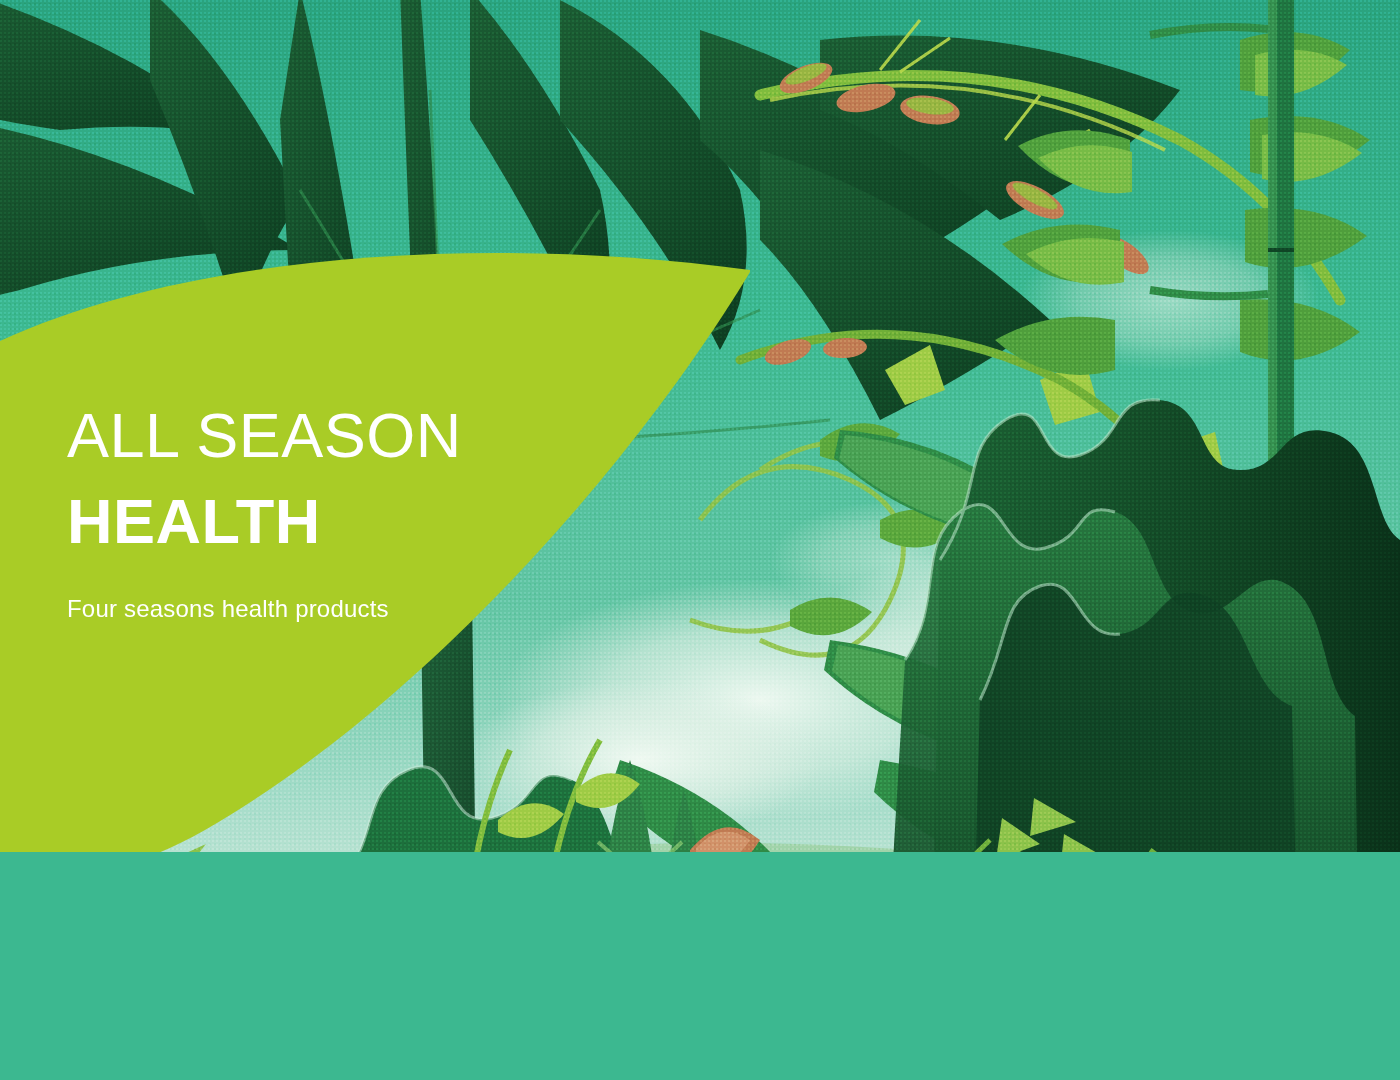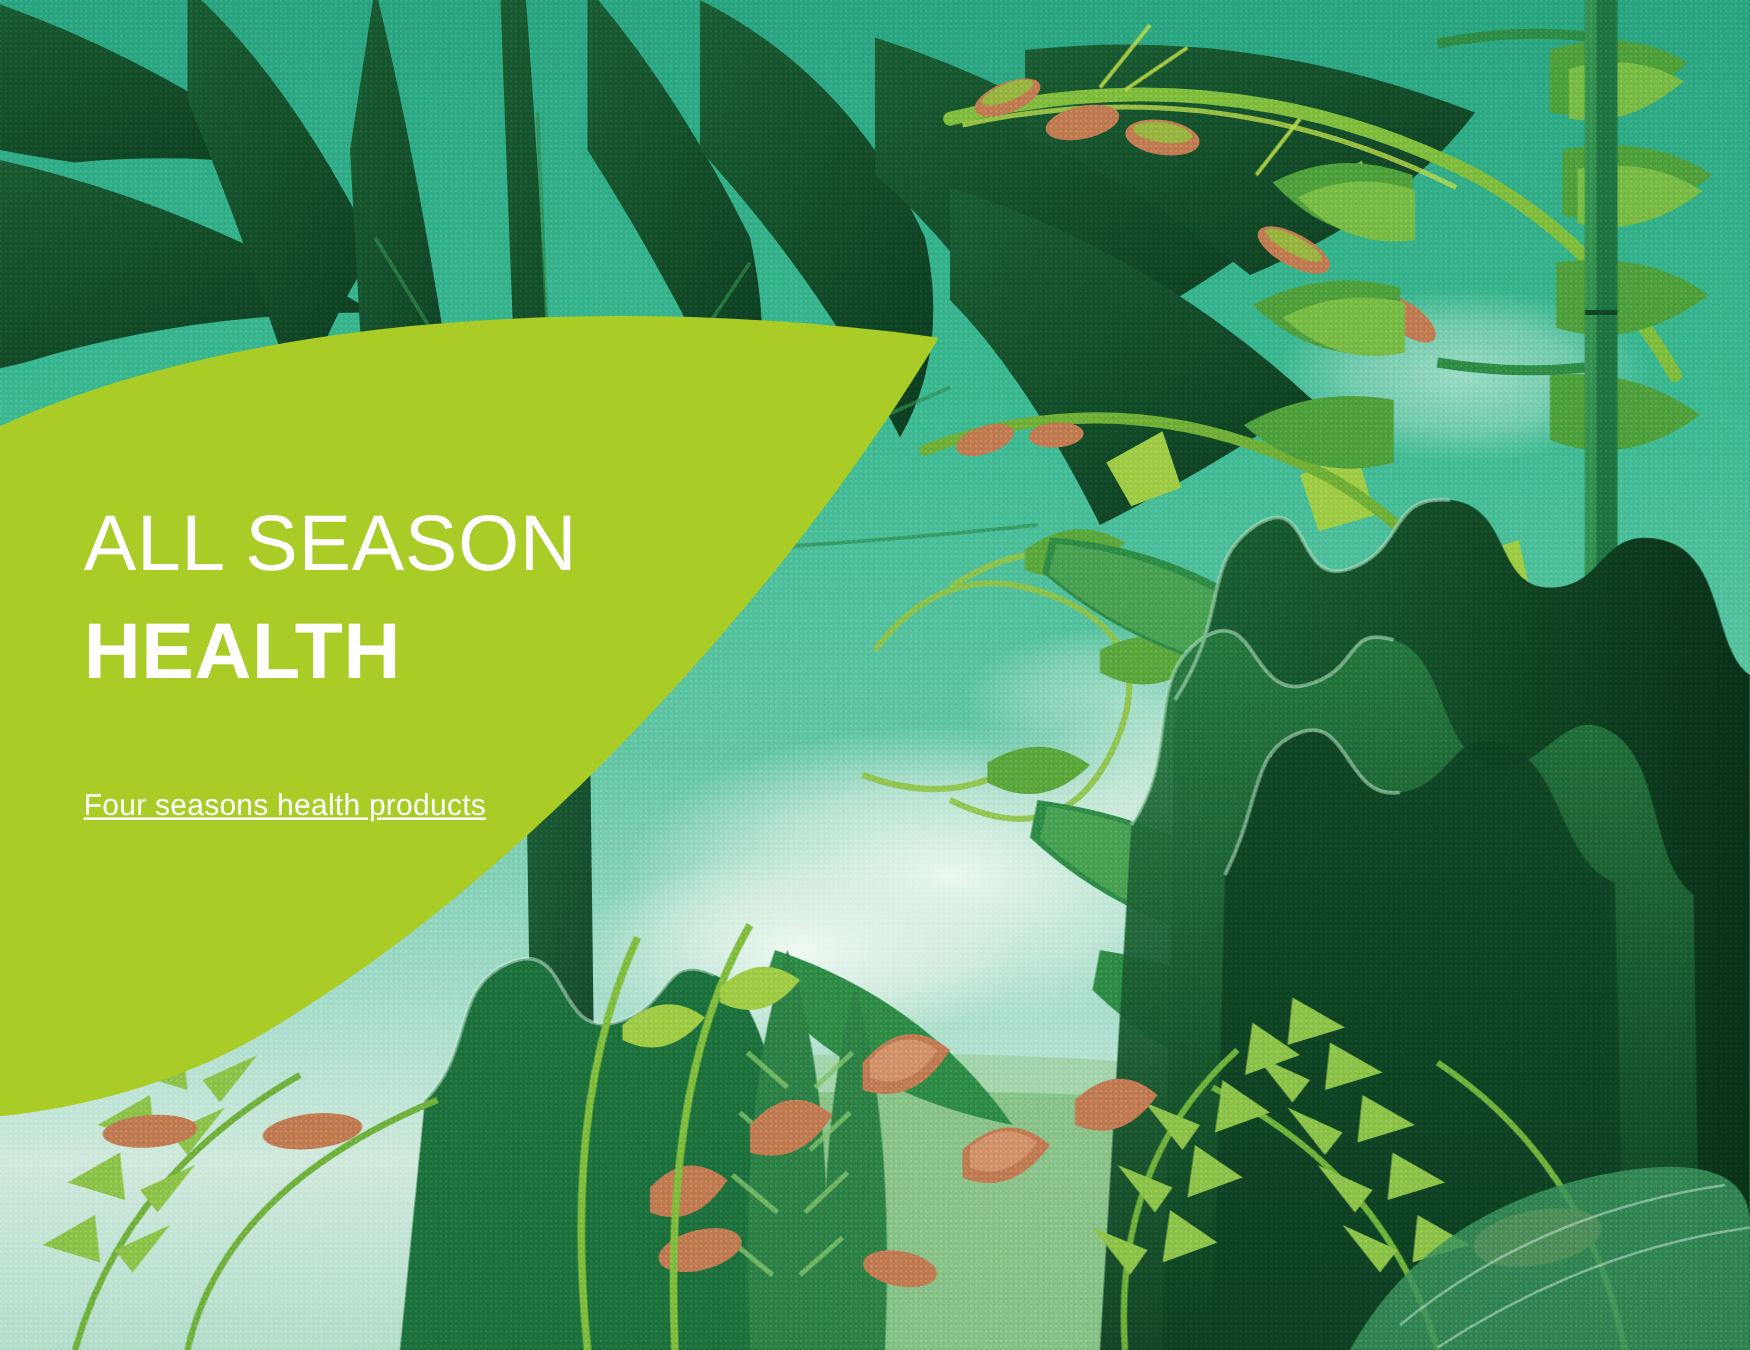--- a/index.html
+++ b/index.html
@@ -5,21 +5,21 @@
   * { margin:0; padding:0; box-sizing:border-box; }
   html, body {
     width:1400px; height:1080px;
     overflow:hidden;
     font-family:"Liberation Sans", sans-serif;
     background:#3cb890;
   }
 
   #poster {
     position:relative;
-    width:1400px; height:1080px;
+    width:1400px; height:852px;
     overflow:hidden;
   }
 
   
   .art { position:absolute; inset:0; }
   .art svg { display:block; width:1400px; height:1080px; }
 
   
   .grain {
     position:absolute; inset:0;
@@ -56,26 +56,25 @@
     display:block;
     font-size:63px;
     font-weight:700;
     line-height:1.08;
     letter-spacing:.5px;
     margin-top:20px;
     white-space:nowrap;
   }
   .subtitle {
     display:block;
-    margin-top:76px;
+    margin-top:40px;
     font-size:24px;
     font-weight:300;
     letter-spacing:.2px;
     white-space:nowrap;
-    text-decoration:underline;
   }
 </style>
 </head>
 <body>
 
 <div id="poster">
 
   <div class="art">
     <svg viewBox="0 0 1400 1080" preserveAspectRatio="none" aria-hidden="true">
       <defs>

